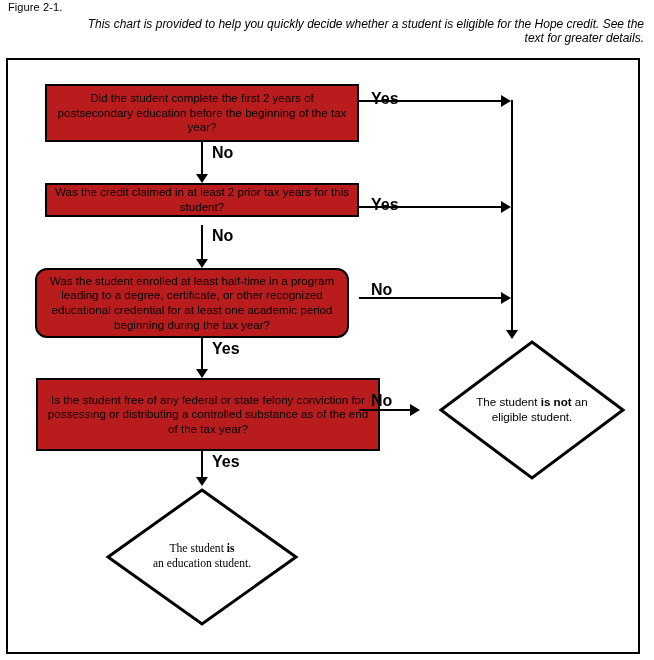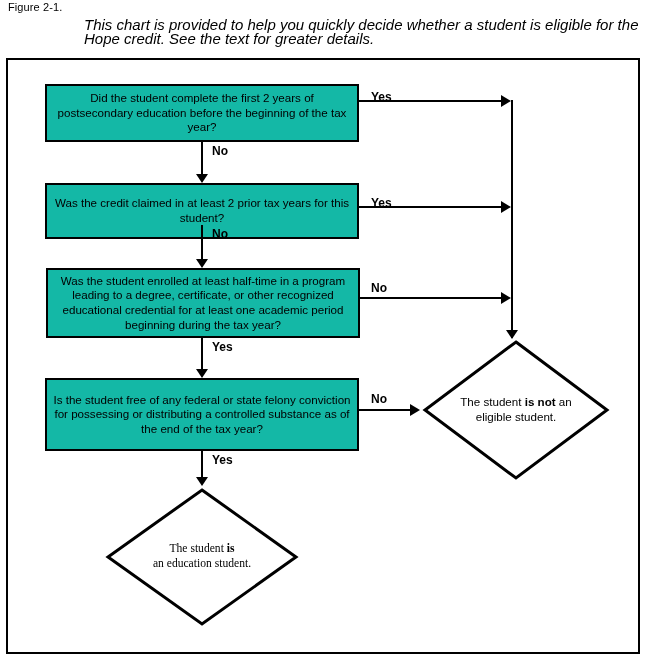--- a/index.html
+++ b/index.html
@@ -38,23 +38,24 @@
     top: 0px;
     font-size: 14.5px;
     font-weight: bold;
     white-space: nowrap;
   }
   #fig-sub {
     position: absolute;
     left: 84px;
     top: 18px;
     width: 560px;
-    font-size: 15px;
+    font-size: 12px;
     font-style: italic;
     line-height: 13.6px;
+    text-align: right;
   }
 
   
   #frame {
     position: absolute;
     left: 6px;
     top: 58px;
     width: 634px;
     height: 596px;
     border: 2px solid #000000;
@@ -63,21 +64,21 @@
 
   
   .node {
     position: absolute;
     box-sizing: border-box;
   }
 
   
   .qbox {
     border: 2px solid #000000;
-    background: #14b8a6;
+    background: #b91c1c;
     display: flex;
     align-items: center;
     justify-content: center;
     text-align: center;
     font-size: 11.6px;
     line-height: 14.6px;
     padding: 2px 6px;
   }
 
   
@@ -129,43 +130,43 @@
     width: 0;
     height: 0;
     border-top: 6px solid transparent;
     border-bottom: 6px solid transparent;
     border-left: 10px solid #000000;
   }
 
   
   .edge-label {
     position: absolute;
-    font-size: 12px;
+    font-size: 16px;
     font-weight: bold;
     white-space: nowrap;
     text-align: center;
   }
 </style>
 </head>
 <body>
 
 <div id="header">
   <div id="fig-label">Figure 2-1.</div>
   <div id="fig-sub">This chart is provided to help you quickly decide whether a student is eligible for the Hope credit. See the text for greater details.</div>
 </div>
 
 <div id="frame"></div>
 
 <div class="node qbox" style="left:45px; top:84px; width:314px; height:58px;">Did the student complete the first 2 years of postsecondary education before the beginning of the tax year?</div>
 
-<div class="node qbox" style="left:45px; top:183px; width:314px; height:56px;">Was the credit claimed in at least 2 prior tax years for this student?</div>
-
-<div class="node qbox" style="left:46px; top:268px; width:314px; height:70px;">Was the student enrolled at least half-time in a program leading to a degree, certificate, or other recognized educational credential for at least one academic period beginning during the tax year?</div>
-
-<div class="node qbox" style="left:45px; top:378px; width:314px; height:73px;">Is the student free of any federal or state felony conviction for possessing or distributing a controlled substance as of the end of the tax year?</div>
+<div class="node qbox" style="left:45px; top:183px; width:314px; height:34px;">Was the credit claimed in at least 2 prior tax years for this student?</div>
+
+<div class="node qbox" style="left:35px; top:268px; width:314px; height:70px;border-radius:12px;">Was the student enrolled at least half-time in a program leading to a degree, certificate, or other recognized educational credential for at least one academic period beginning during the tax year?</div>
+
+<div class="node qbox" style="left:36px; top:378px; width:344px; height:73px;">Is the student free of any federal or state felony conviction for possessing or distributing a controlled substance as of the end of the tax year?</div>
 
 <div class="vline" style="left:201px; top:142px; height:33px;"></div>
 <div class="arrow-down" style="left:196px; top:174px;"></div>
 <div class="edge-label" style="left:212px; top:144px;">No</div>
 
 <div class="vline" style="left:201px; top:225px; height:34px;"></div>
 <div class="arrow-down" style="left:196px; top:259px;"></div>
 <div class="edge-label" style="left:212px; top:227px;">No</div>
 
 <div class="vline" style="left:201px; top:338px; height:31px;"></div>
@@ -188,21 +189,21 @@
 <div class="edge-label" style="left:371px; top:196px;">Yes</div>
 
 <div class="hline" style="left:359px; top:297px; width:146px;"></div>
 <div class="arrow-right" style="left:501px; top:292px;"></div>
 <div class="edge-label" style="left:371px; top:281px;">No</div>
 
 <div class="hline" style="left:359px; top:409px; width:55px;"></div>
 <div class="arrow-right" style="left:410px; top:404px;"></div>
 <div class="edge-label" style="left:371px; top:392px;">No</div>
 
-<div class="diamond-wrap" style="left:422px; top:339px; width:188px; height:142px;">
+<div class="diamond-wrap" style="left:438px; top:339px; width:188px; height:142px;">
   <svg width="188" height="142" viewBox="0 0 188 142">
     <polygon points="94,3 185,71 94,139 3,71" fill="#ffffff" stroke="#000000" stroke-width="3"></polygon>
   </svg>
   <div class="diamond-text">
     <div>
       <span>The student </span><b>is not</b><span> an</span><br>
       <span>eligible student.</span>
     </div>
   </div>
 </div>

